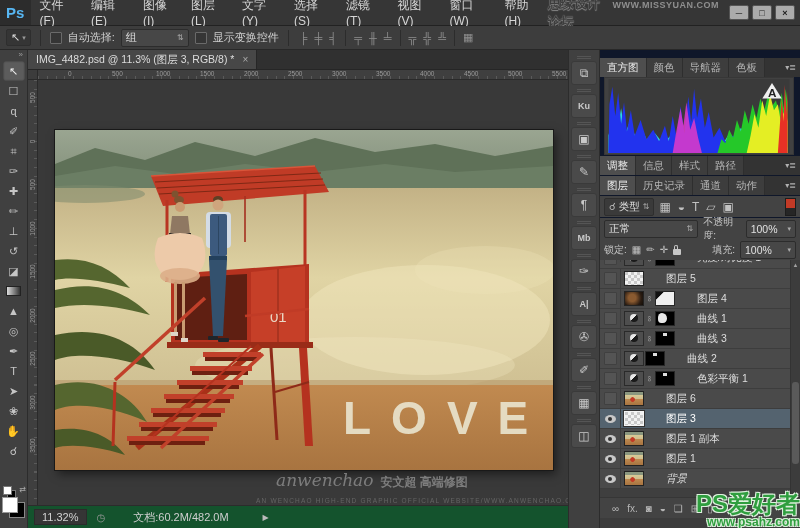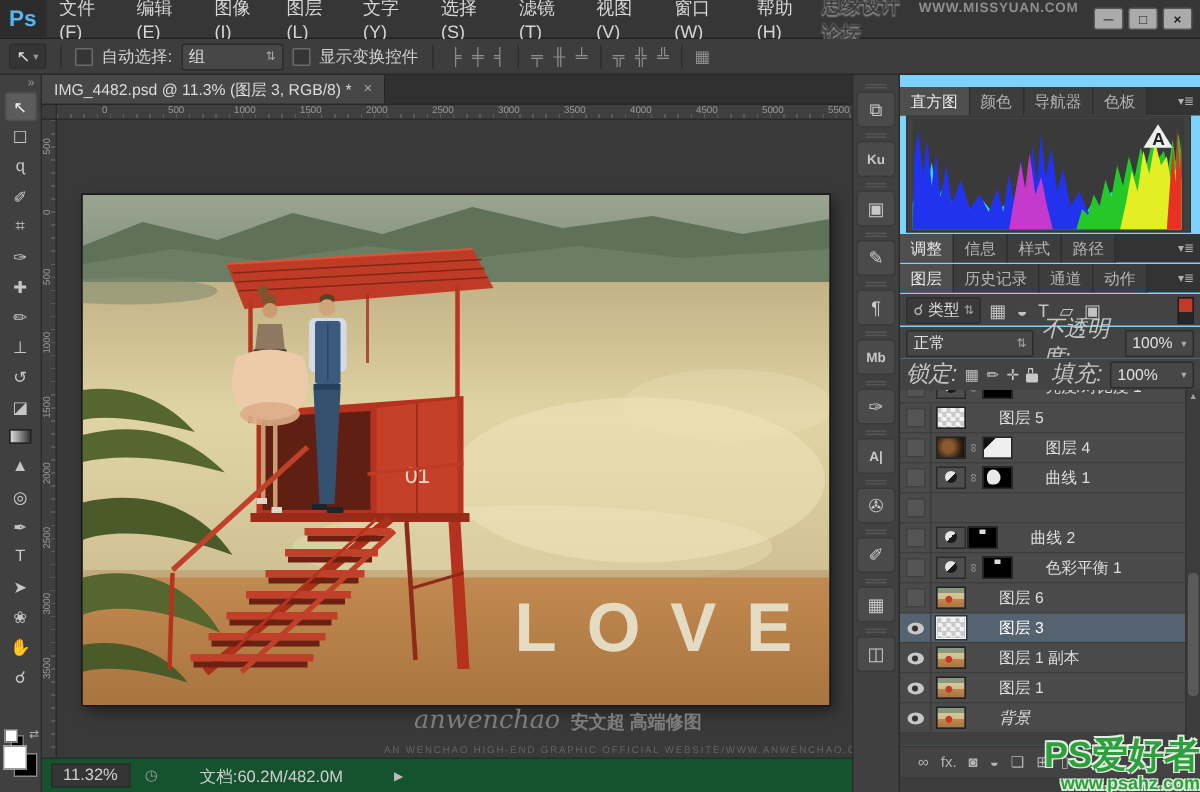--- a/index.html
+++ b/index.html
@@ -79,38 +79,38 @@
   .st-doc{font-size:11px;color:#cfcfcf;margin-left:18px;}
   .st-arr{font-size:8px;color:#bbb;margin-left:24px;}
   
   .dockstrip{position:absolute;left:568px;top:50px;width:32px;height:478px;background:#404040;
              border-left:1px solid #2c2c2c;border-right:1px solid #2c2c2c;box-sizing:border-box;padding-top:2px;}
   .dock-btn{position:relative;width:24px;height:22px;margin:9px auto 0;background:#4a4a4a;border:1px solid #3a3a3a;
             border-radius:3px;color:#c9c9c9;font-size:12px;display:flex;align-items:center;justify-content:center;}
   .dock-btn.txt{font-size:9px;font-weight:bold;}
   .dock-btn::before{content:'';position:absolute;top:-6px;left:5px;right:5px;height:1px;background:#555;box-shadow:0 2px 0 #555;}
   
-  .rightpanel{position:absolute;left:600px;top:50px;width:200px;height:478px;background:#7dd3fc;box-sizing:border-box;}
+  .rightpanel{position:absolute;left:600px;top:50px;width:200px;height:478px;background:#0f172a;box-sizing:border-box;}
   .ptabrow{position:absolute;left:0;width:200px;height:19px;background:#333;display:flex;align-items:stretch;}
   .ptab{padding:0 7px;display:flex;align-items:center;font-size:10.5px;color:#b4b4b4;background:#3d3d3d;border-right:1px solid #2e2e2e;}
   .ptab.active{background:#4e4e4e;color:#e8e8e8;}
   .pmenu{margin-left:auto;font-size:8px;color:#b0b0b0;display:flex;align-items:center;padding-right:4px;}
   .hist{position:absolute;left:4px;top:27px;width:190px;height:78px;background:#414141;border:1px solid #373737;box-sizing:border-box;}
   .filterrow,.blendrow,.lockrow{position:absolute;left:0;width:200px;height:21px;display:flex;align-items:center;
       padding:0 4px;box-sizing:border-box;gap:5px;background:#434343;}
   .kindbox{display:flex;align-items:center;gap:3px;height:16px;background:#3a3a3a;border:1px solid #2e2e2e;
            border-radius:2px;padding:0 4px;}
   .kindbox .mag{font-size:10px;color:#bbb;} .kindbox .kv{font-size:10.5px;color:#ddd;}
   .filt-ico{font-size:12px;color:#c2c2c2;}
   .filticons{display:flex;gap:7px;align-items:center;}
   .ftoggle{width:9px;height:16px;margin-left:auto;background:linear-gradient(180deg,#c23a26 0 55%,#262626 55%);border:1px solid #1d1d1d;}
   .selbox{display:flex;align-items:center;justify-content:space-between;width:96px;height:16px;background:#474747;
           border:1px solid #2c2c2c;border-radius:2px;padding:0 4px;}
   .selbox .v{font-size:10.5px;color:#e0e0e0;}
-  .plabel{font-size:15px;color:#c6c6c6;font-style:italic;}
+  .plabel{font-size:10px;color:#c6c6c6;}
   .valbox{display:flex;align-items:center;justify-content:space-between;width:46px;height:16px;background:#474747;
           border:1px solid #2c2c2c;border-radius:2px;padding:0 4px;margin-left:auto;}
   .valbox .v{font-size:10.5px;color:#e0e0e0;} .valbox .dd{font-size:7px;color:#aaa;}
   .lockrow .valbox{margin-left:auto;}
   .lock-ico{font-size:10px;color:#c2c2c2;}
   .lockcss{display:inline-block;width:8px;height:6px;background:#c8c8c8;border-radius:1px;position:relative;top:2px;}
   .lockcss::before{content:'';position:absolute;top:-4px;left:1px;width:4px;height:4px;border:1.5px solid #c8c8c8;
                    border-bottom:none;border-radius:3px 3px 0 0;box-sizing:border-box;}
   
   .layerlist{position:absolute;left:0;top:210px;width:200px;height:237px;background:#3f3f3f;box-sizing:border-box;
@@ -544,20 +544,26 @@
             <span class="adjico"></span>
             <span class="linkico">∞</span>
             <span class="maskthumb m-dark-blob"></span>
             <span class="lname">曲线 1</span>
           </div>
         </div>
         <div class="lrow">
           <div class="eyewell">
             <span class="wellsq"></span>
           </div>
+          <div class="lbody">
+            <span class="adjico"></span>
+            <span class="linkico">∞</span>
+            <span class="maskthumb m-black-dot"></span>
+            <span class="lname">曲线 3</span>
+          </div>
         </div>
         <div class="lrow">
           <div class="eyewell">
             <span class="wellsq"></span>
           </div>
           <div class="lbody">
             <span class="adjico"></span>
             <span class="maskthumb m-black-dot"></span>
             <span class="lname">曲线 2</span>
           </div>

